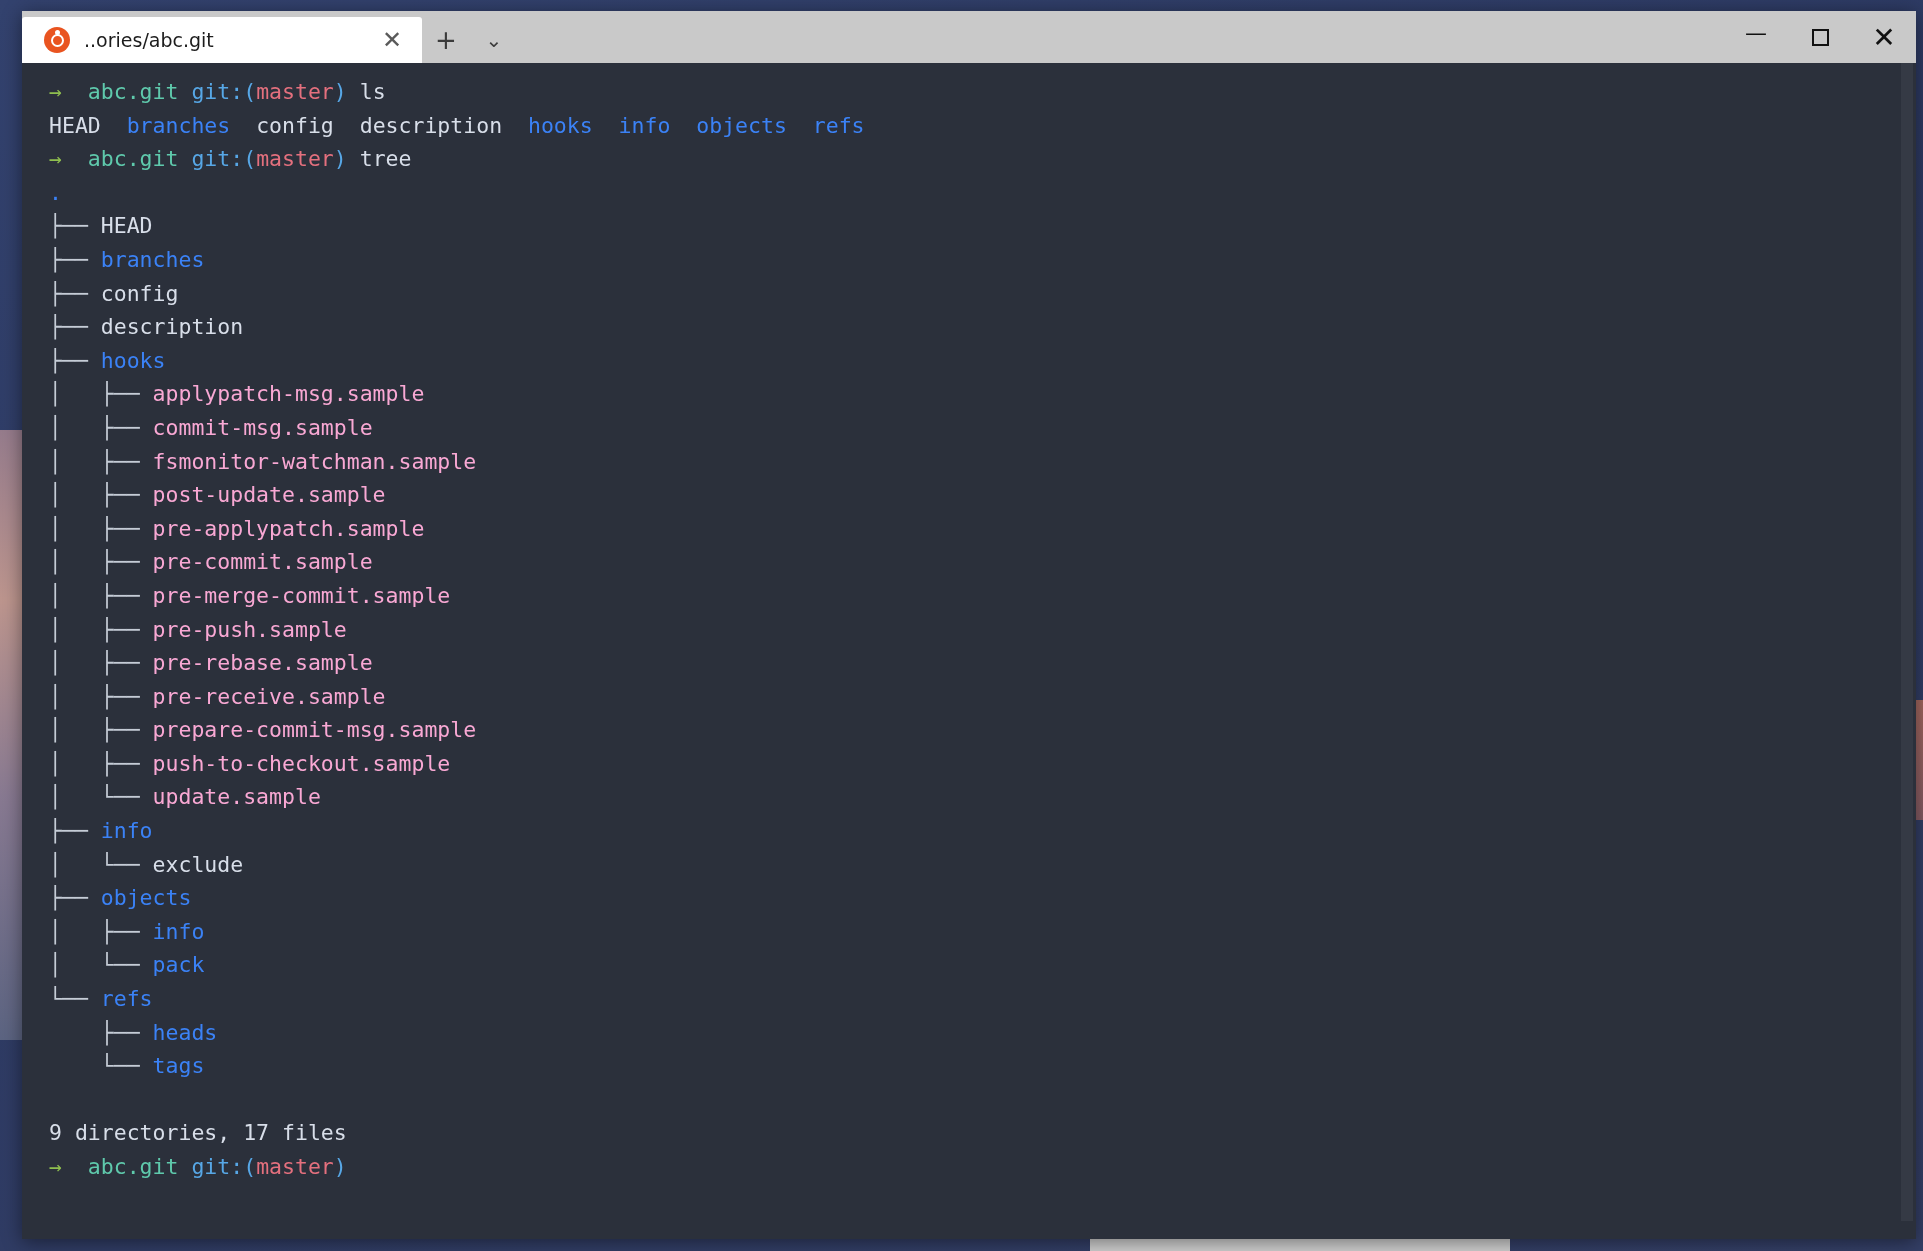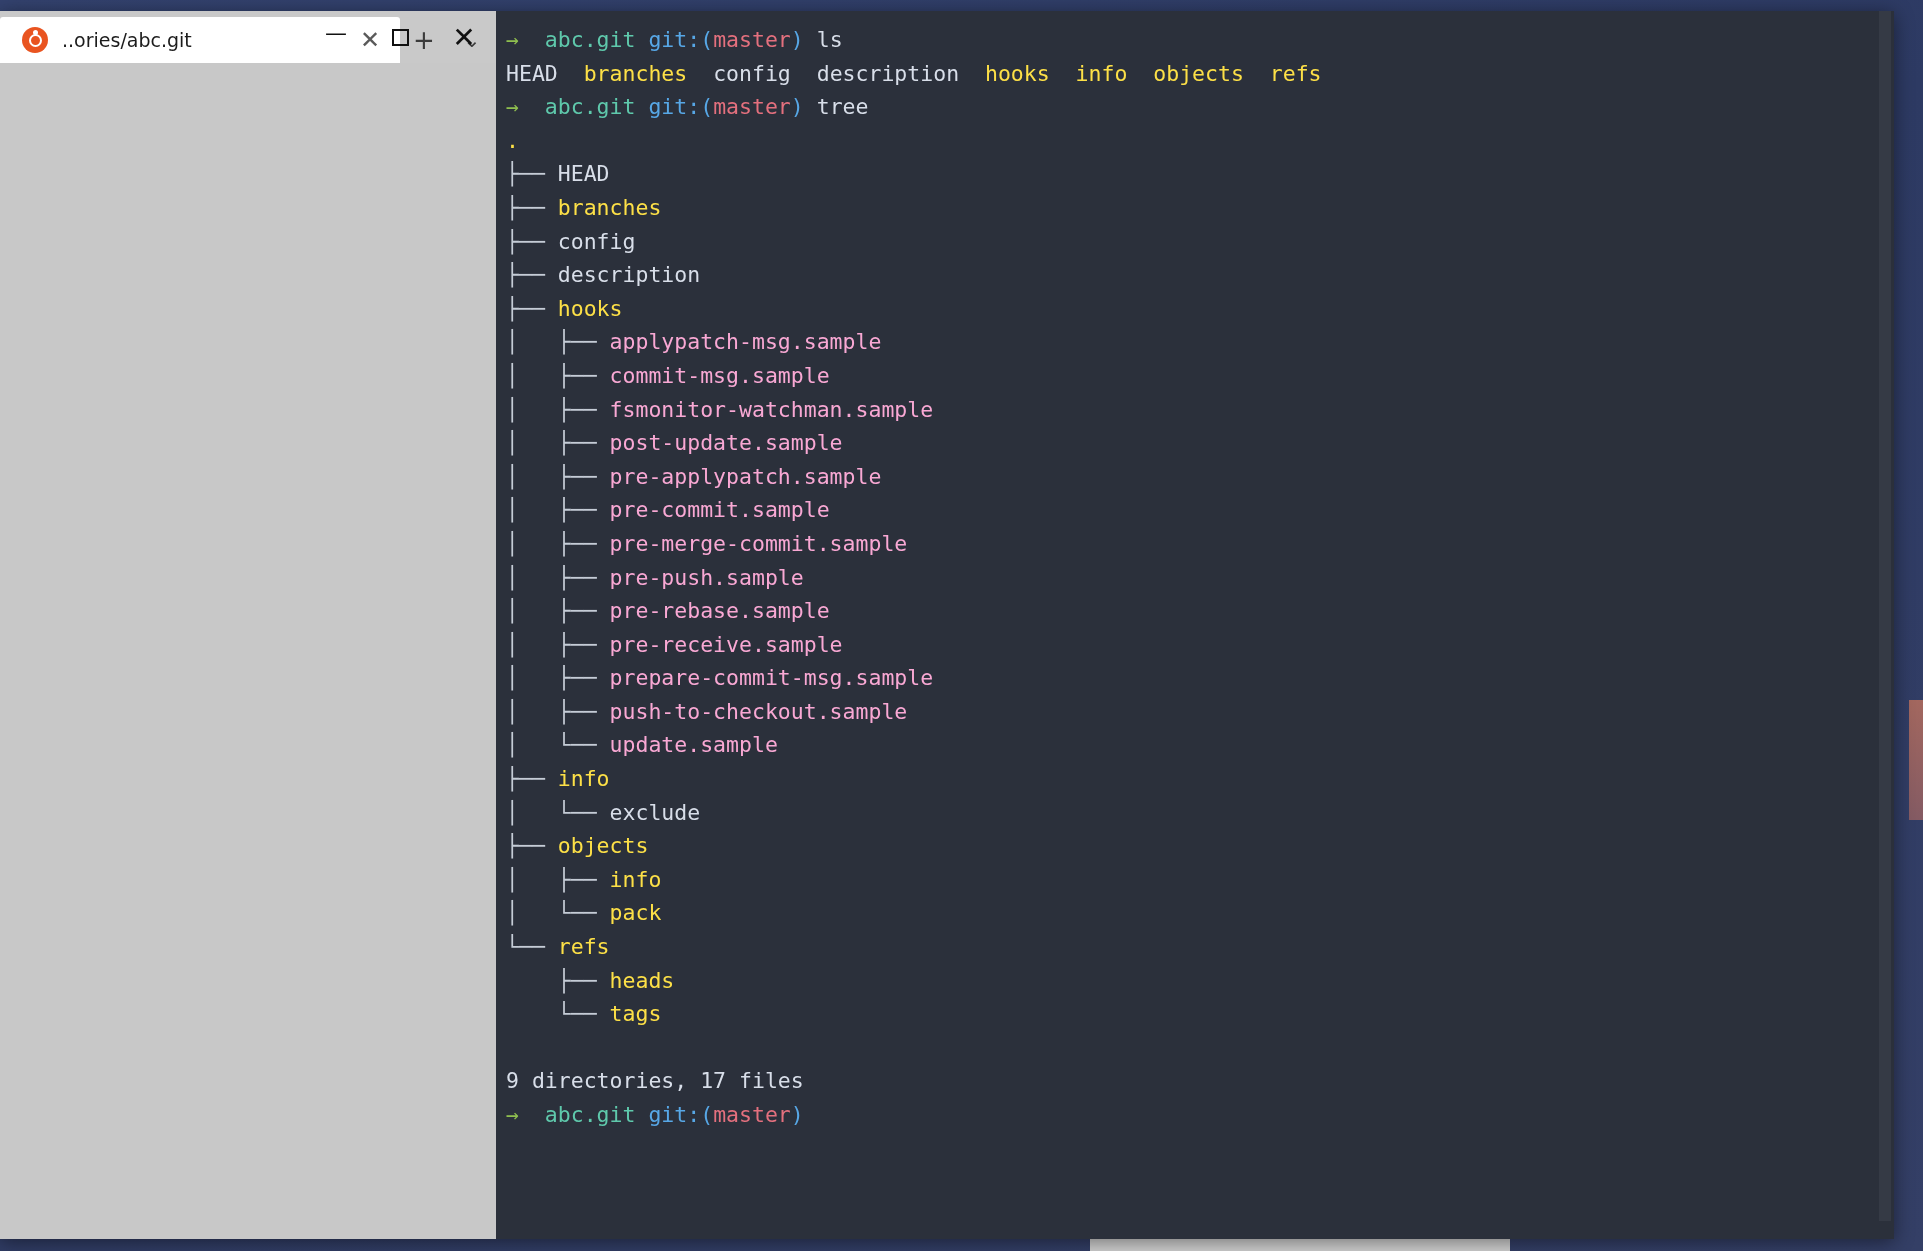--- a/index.html
+++ b/index.html
@@ -45,28 +45,28 @@
     bottom: 0;
     width: 420px;
     height: 14px;
     background: #cfcfcf;
     border-top: 1px solid #b4b4b4;
   }
 
   
   #window {
     position: absolute;
-    left: 0;
+    left: 22px;
     top: 11px;
     width: 1894px;
     height: 1228px;
     background: #c8c8c8;
     box-shadow: 0 3px 18px rgba(0,0,0,.45);
     display: flex;
-    flex-direction: row;
+    flex-direction: column;
   }
 
   
   #titlebar {
     height: 52px;
     background: #c9c9c9;
     display: flex;
     align-items: flex-end;
     position: relative;
     flex: 0 0 auto;
@@ -175,34 +175,34 @@
     box-sizing: border-box;
   }
   .wc-close { font-size: 28px; font-weight: 300; }
 
   
   #terminal {
     flex: 1 1 auto;
     background: #2b303b;
     position: relative;
     overflow: hidden;
-    padding: 12px 0 0 10px;
+    padding: 12px 0 0 27px;
     box-sizing: border-box;
   }
   #term-lines {
     font-family: "DejaVu Sans Mono", "Liberation Mono", monospace;
     font-size: 21.5px;
     line-height: 33.6px;
     white-space: pre;
     letter-spacing: 0px;
   }
   .line { height: 33.6px; }
 
   .c-white   { color: #d8dee9; }
-  .c-blue    { color: #fde047; }
+  .c-blue    { color: #3b82f6; }
   .c-green   { color: #f9a8d4; }
   .c-arrow   { color: #8fbf4f; }
   .c-cyan    { color: #5fc9ac; }
   .c-gitblue { color: #57a7e6; }
   .c-red     { color: #e4707e; }
   .c-tree    { color: #c5ccd6; }
 
   #scrollbar {
     position: absolute;
     right: 2px;

